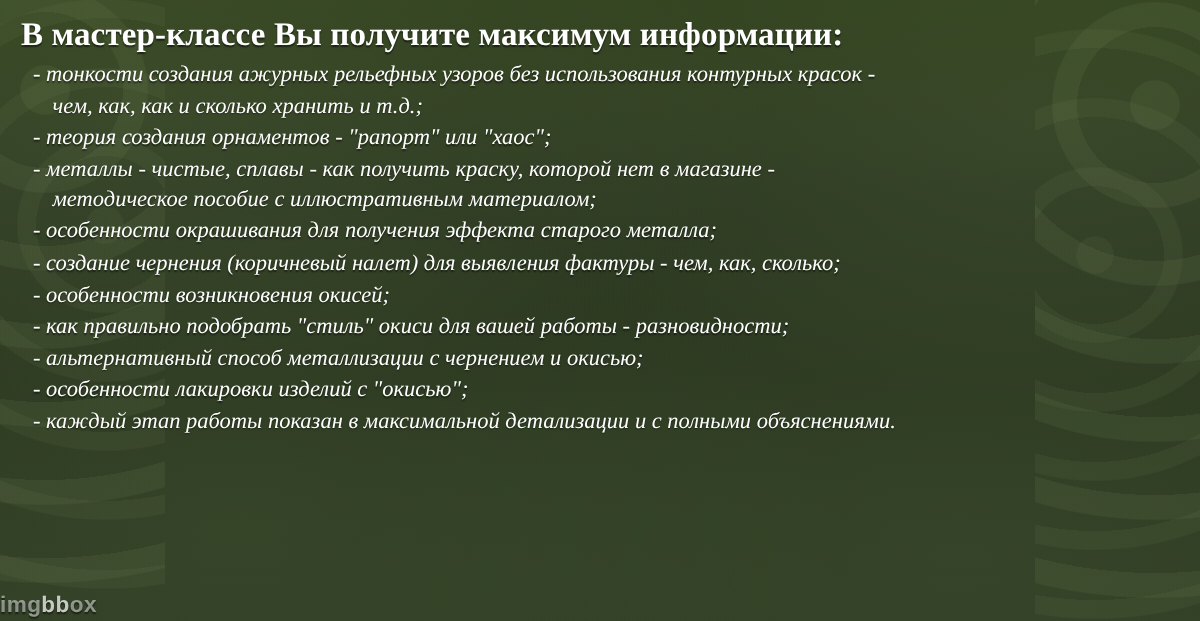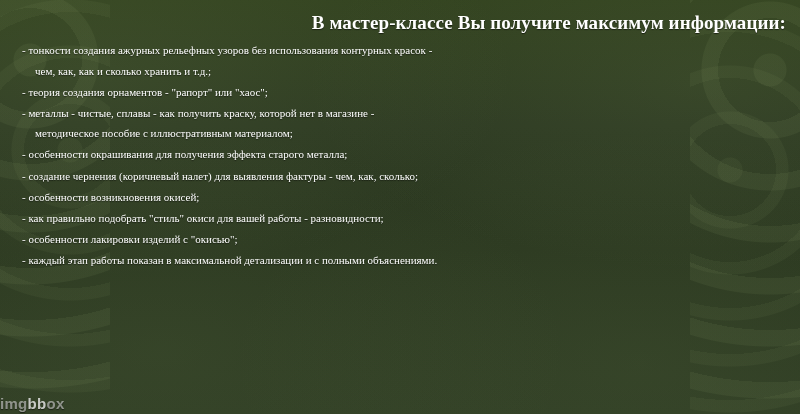--- a/index.html
+++ b/index.html
@@ -46,43 +46,44 @@
       repeating-radial-gradient(circle at 80px 70px, rgba(140,160,105,0.10) 0px, rgba(140,160,105,0.10) 16px, rgba(0,0,0,0) 17px, rgba(0,0,0,0) 52px),
       repeating-radial-gradient(circle at 40px 170px, rgba(140,160,105,0.08) 0px, rgba(140,160,105,0.08) 12px, rgba(0,0,0,0) 13px, rgba(0,0,0,0) 46px);
     pointer-events: none;
   }
   .content {
     position: relative;
     z-index: 2;
     padding: 12px 14px 0 14px;
   }
   .heading {
-    text-align: right;
+    text-align: left;
     color: #ffffff;
     font-weight: bold;
-    font-size: 19px;
+    font-size: 22px;
     line-height: 22px;
     letter-spacing: 0.1px;
     text-shadow: 0 1px 1px rgba(0,0,0,0.55);
     margin: 0 0 6px 0;
   }
   ul.items {
     list-style: none;
     margin: 0;
     padding: 0 6px 0 8px;
   }
   ul.items li {
     color: #ffffff;
-    font-size: 11px;
+    font-size: 15px;
     line-height: 20.6px;
     text-shadow: 0 1px 1px rgba(0,0,0,0.5);
     padding-left: 13px;
     text-indent: -13px;
     margin: 0 0 0.5px 0;
     white-space: pre-line;
+    font-style: italic;
   }
   .watermark {
     position: absolute;
     left: 0;
     bottom: 2px;
     z-index: 5;
     font-family: "Liberation Sans", sans-serif;
     font-size: 15px;
     font-weight: bold;
     color: rgba(235,235,235,0.55);
@@ -102,19 +103,20 @@
     <ul class="items">
       <li>- тонкости создания ажурных рельефных узоров без использования контурных красок -
   чем, как, как и сколько хранить и т.д.;</li>
       <li>- теория создания орнаментов - "рапорт" или "хаос";</li>
       <li>- металлы - чистые, сплавы - как получить краску, которой нет в магазине -
    методическое пособие с иллюстративным материалом;</li>
       <li>- особенности окрашивания для получения эффекта старого металла;</li>
       <li>- создание чернения (коричневый налет) для выявления фактуры - чем, как, сколько;</li>
       <li>- особенности возникновения окисей;</li>
       <li>- как правильно подобрать "стиль" окиси для вашей работы - разновидности;</li>
+      <li>- альтернативный способ металлизации с чернением и окисью;</li>
       <li>- особенности лакировки изделий с "окисью";</li>
       <li>- каждый этап работы показан в максимальной детализации и с полными объяснениями.</li>
     </ul>
   </div>
 
   <div class="watermark"><span>img</span><span class="wm-accent">bb</span><span>ox</span></div>
 </div>
 
 </body></html>

